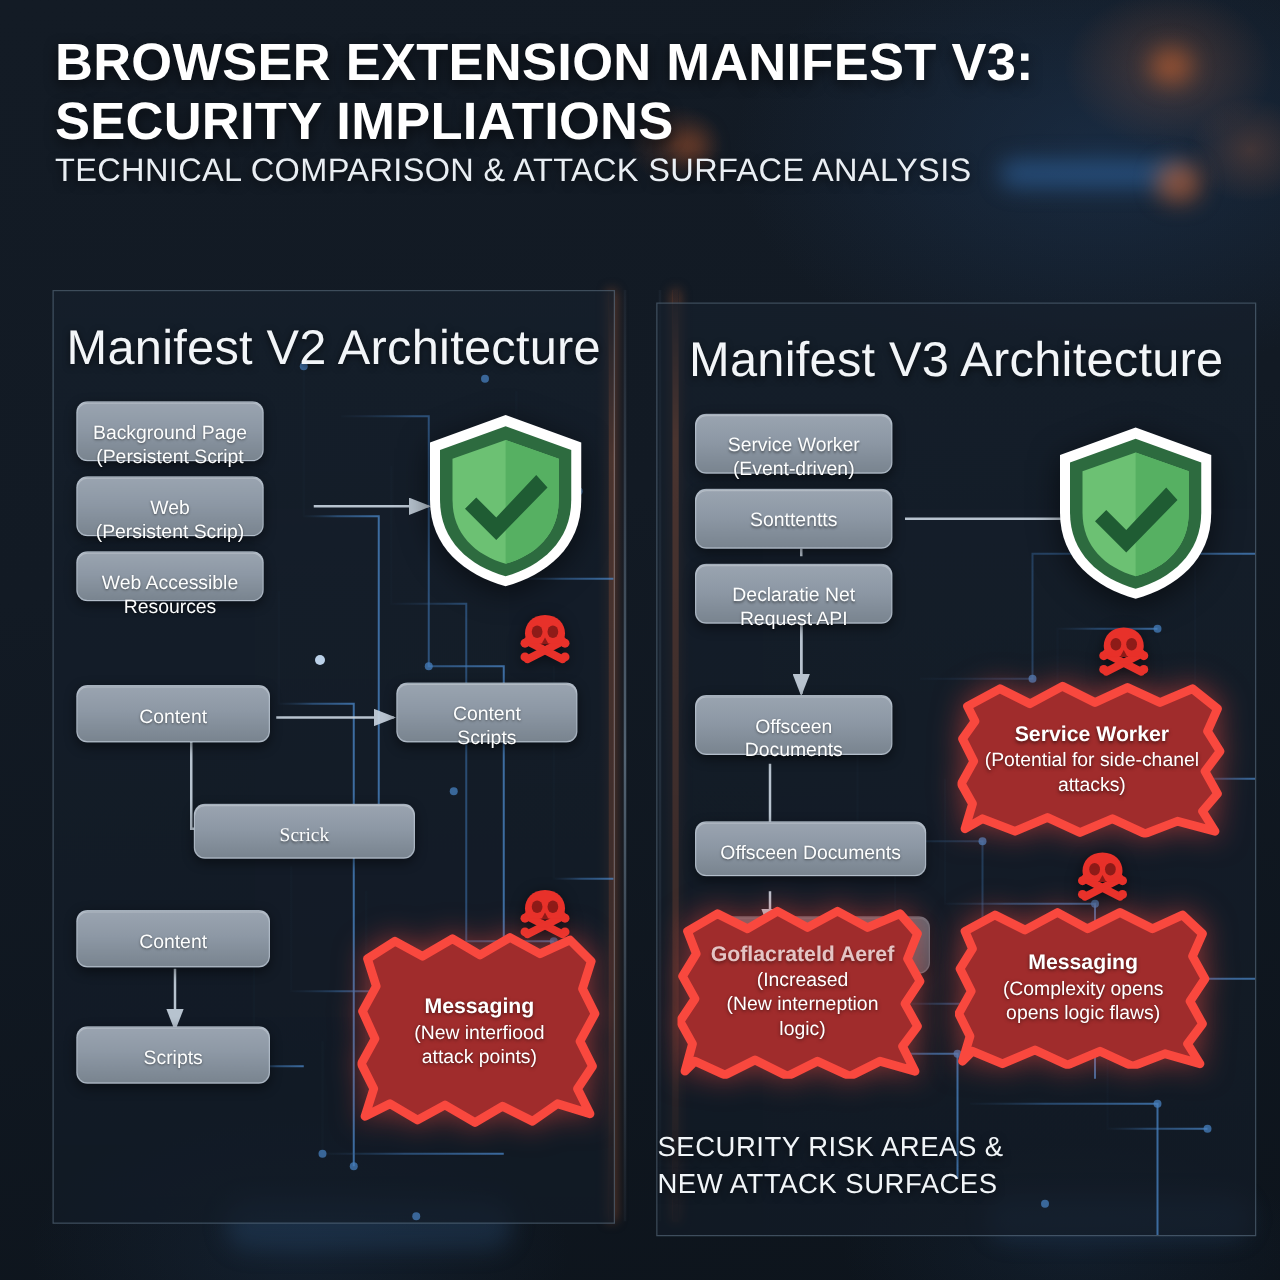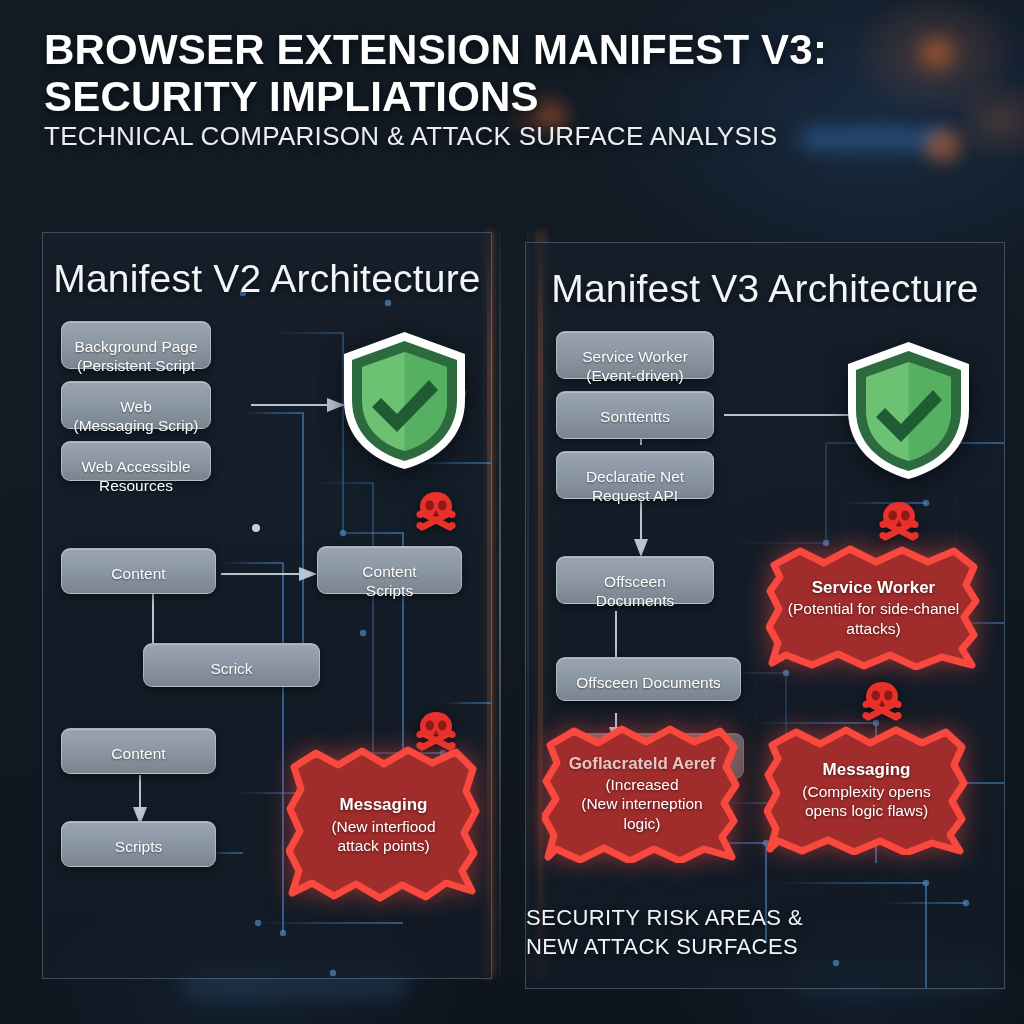--- a/index.html
+++ b/index.html
@@ -164,38 +164,38 @@
       </g>
     </svg>
 
     <div class="node" style="left:18px;top:88px;width:150px;height:48px;">
       <span style="white-space:pre-line;">Background Page
 (Persistent Script</span>
     </div>
 
     <div class="node" style="left:18px;top:148px;width:150px;height:48px;">
       <span style="white-space:pre-line;">Web
-(Messaging Scrip)</span>
+(Persistent Scrip)</span>
     </div>
 
     <div class="node" style="left:18px;top:208px;width:150px;height:40px;">
       <span style="white-space:pre-line;">Web Accessible
 Resources</span>
     </div>
 
     <div class="node" style="left:18px;top:315px;width:155px;height:46px;">
       <span style="white-space:pre-line;">Content</span>
     </div>
 
     <div class="node" style="left:274px;top:313px;width:145px;height:48px;">
       <span style="white-space:pre-line;">Content
 Scripts</span>
     </div>
 
-    <div class="node" style="left:100px;top:410px;width:177px;height:44px;">
+    <div class="node" style="left:112px;top:410px;width:177px;height:44px;font-family:Liberation Serif, serif;">
       <span style="white-space:pre-line;">Scrick</span>
     </div>
 
     <div class="node" style="left:18px;top:495px;width:155px;height:46px;">
       <span style="white-space:pre-line;">Content</span>
     </div>
 
     <div class="node" style="left:18px;top:588px;width:155px;height:46px;">
       <span style="white-space:pre-line;">Scripts</span>
     </div>

